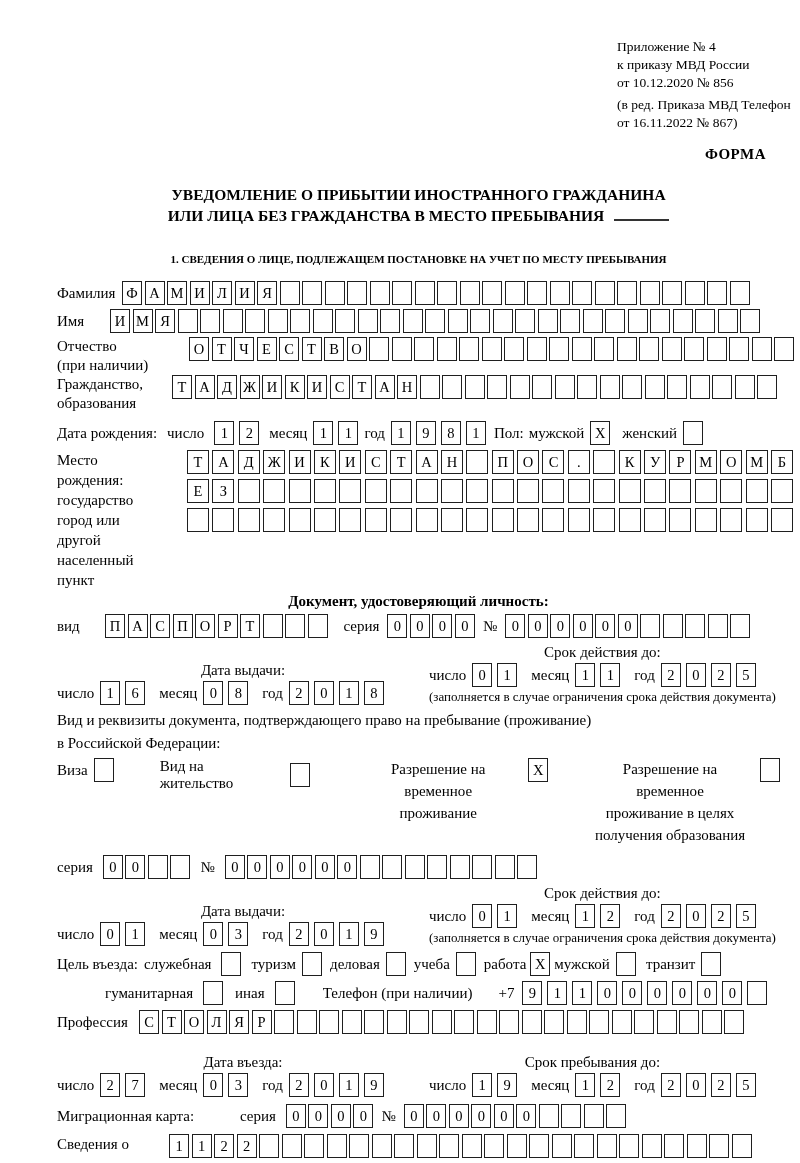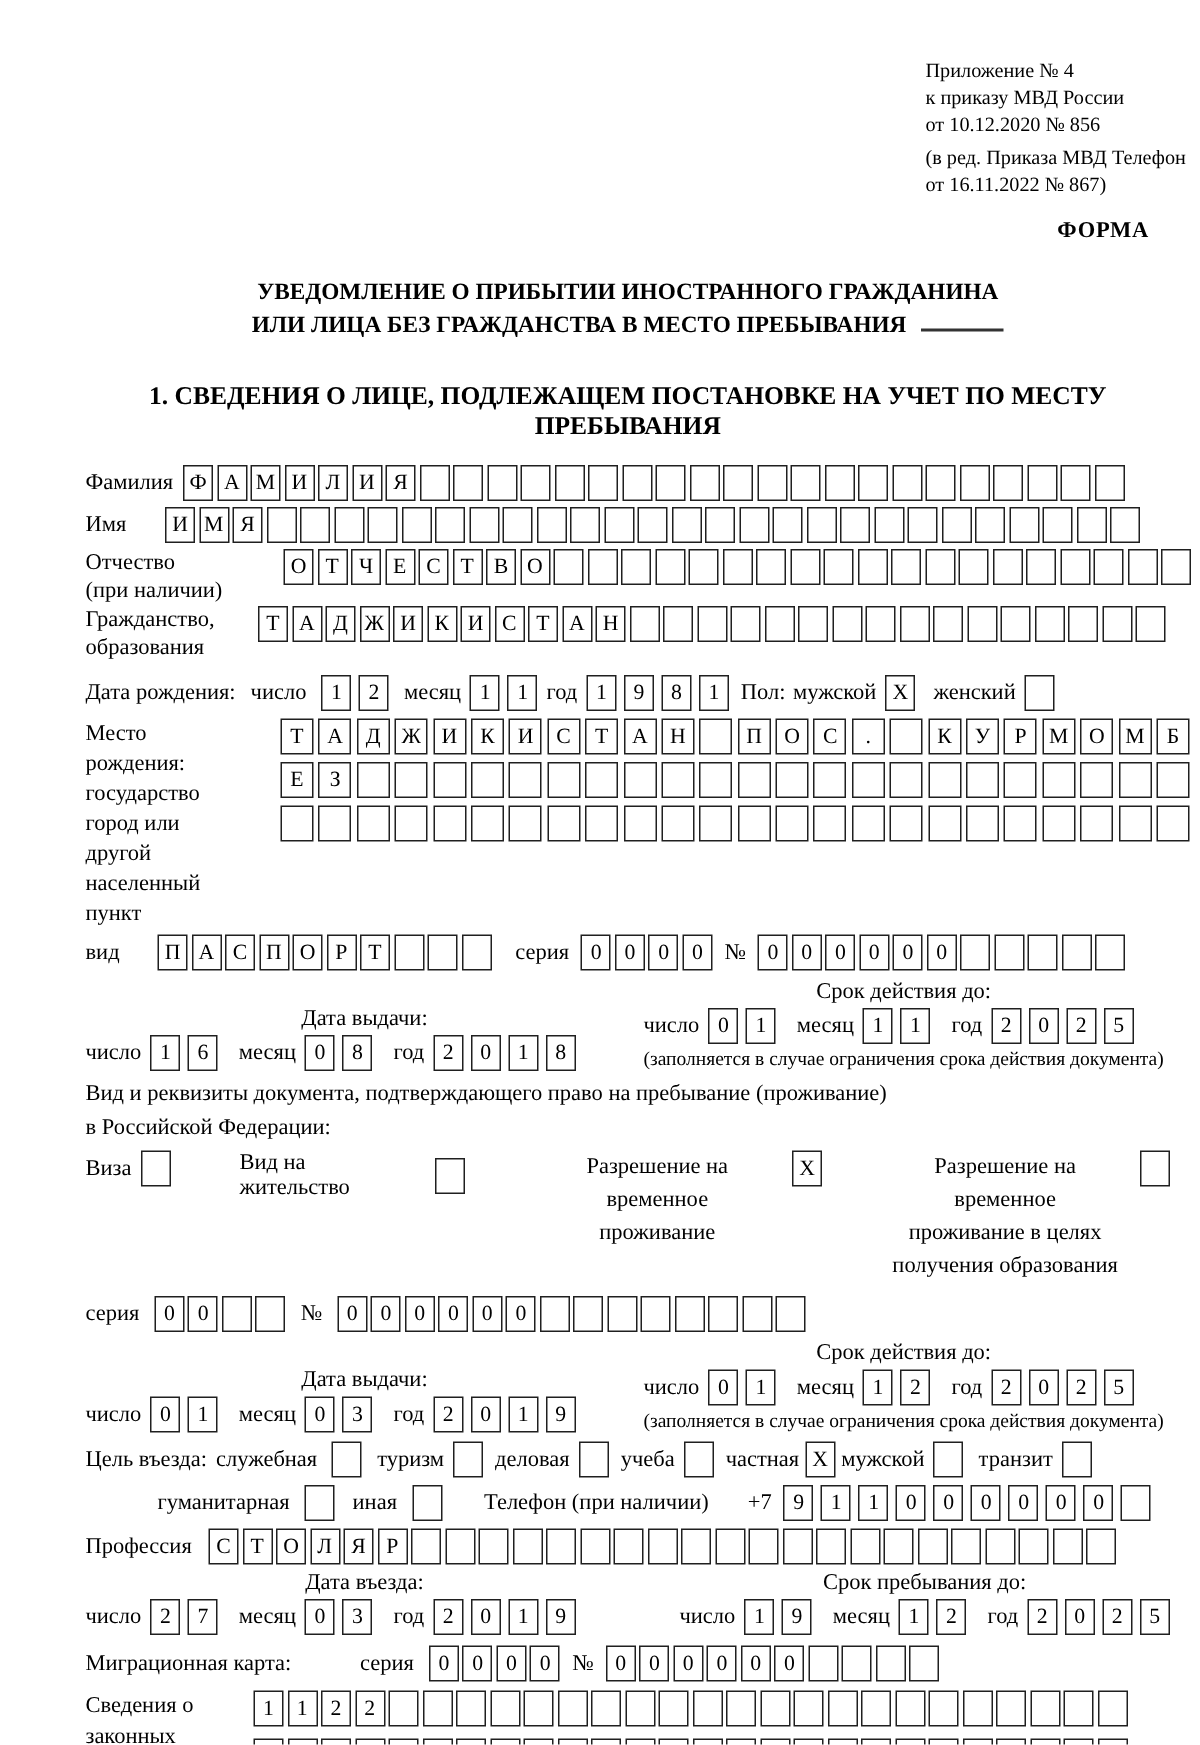--- a/index.html
+++ b/index.html
@@ -5,21 +5,21 @@
   html,body{margin:0;padding:0;background:#ffffff;color:#000;}
   body{width:800px;height:1163px;font-family:"Liberation Serif","DejaVu Serif",serif;font-size:15px;overflow:hidden;}
   .page{position:relative;width:800px;height:826px;box-sizing:border-box;padding:4px 20px 0 57px;}
   
   .hdr-appendix{position:absolute;left:617px;top:38px;font-size:13.5px;line-height:18px;}
   .hdr-appendix .gap{height:4px;}
   .hdr-forma{position:absolute;right:34px;top:146px;font-weight:bold;font-size:15px;letter-spacing:.5px;}
   
   .title{padding-top:180px;text-align:center;font-weight:bold;font-size:15.5px;line-height:21px;}
   .title-underline{display:inline-block;width:55px;border-bottom:2px solid #333;height:14px;margin-left:10px;}
-  .sec1{margin-top:27px;text-align:center;font-weight:bold;font-size:17px;}
+  .sec1{margin-top:27px;text-align:center;font-weight:bold;font-size:11px;}
   
   .frow{display:flex;align-items:center;}
   .frow.top{align-items:flex-start;gap:24px;}
   .lblcol{flex:0 0 auto;line-height:19px;}
   .cells{display:inline-flex;gap:2.5px;flex:0 0 auto;}
   .cells-lg{gap:3.4px;}
   .cells-dt{gap:5px;}
   .cell{display:inline-flex;align-items:center;justify-content:center;width:20px;height:24px;box-sizing:border-box;border:1.6px solid #1f1f1f;background:#fff;font-size:14.5px;flex:0 0 auto;}
   .cells-lg .cell{width:22px;}
   .mr6{margin-right:6px;} .mr10{margin-right:10px;}
@@ -307,20 +307,21 @@
           <span class="cell"></span>
           <span class="cell"></span>
           <span class="cell"></span>
           <span class="cell"></span>
           <span class="cell"></span>
           <span class="cell"></span>
         </span>
     </span>
   </div>
 
+  <div style="margin-top:3px;text-align:center;font-weight:bold;">Документ, удостоверяющий личность:</div>
 
   <div class="frow" style="margin-top:4px;">
     <span class="lblcol" style="width:48px;">вид</span>
     <span class="cells">
         <span class="cell">П</span>
         <span class="cell">А</span>
         <span class="cell">С</span>
         <span class="cell">П</span>
         <span class="cell">О</span>
         <span class="cell">Р</span>
@@ -525,21 +526,21 @@
         <span class="cell"></span>
       </span>
     <span style="margin-left:8px;">деловая</span>
     <span class="cells chk">
         <span class="cell"></span>
       </span>
     <span style="margin-left:8px;">учеба</span>
     <span class="cells chk">
         <span class="cell"></span>
       </span>
-    <span style="margin-left:8px;">частная</span>
+    <span style="margin-left:8px;">работа</span>
     <span class="cells chk" style="margin-left:4px;">
         <span class="cell">X</span>
       </span>
     <span style="margin-left:4px;">мужской</span>
     <span class="cells chk">
         <span class="cell"></span>
       </span>
     <span style="margin-left:10px;">транзит</span>
     <span class="cells chk">
         <span class="cell"></span>
@@ -597,21 +598,21 @@
         <span class="cell"></span>
         <span class="cell"></span>
         <span class="cell"></span>
         <span class="cell"></span>
         <span class="cell"></span>
         <span class="cell"></span>
         <span class="cell"></span>
       </span>
   </div>
 
-  <div class="dates-pair" style="margin-top:4px;gap:24px;">
+  <div class="dates-pair" style="margin-top:20px;">
     <div class="date-group" style="width:372px;">
       <div class="heading">Дата въезда:</div>
       <div class="date-line">
         <span class="dl">число</span>
         <span class="cells cells-dt seg">
             <span class="cell">2</span>
             <span class="cell">7</span>
           </span>
         <span class="dl">месяц</span>
         <span class="cells cells-dt seg">

